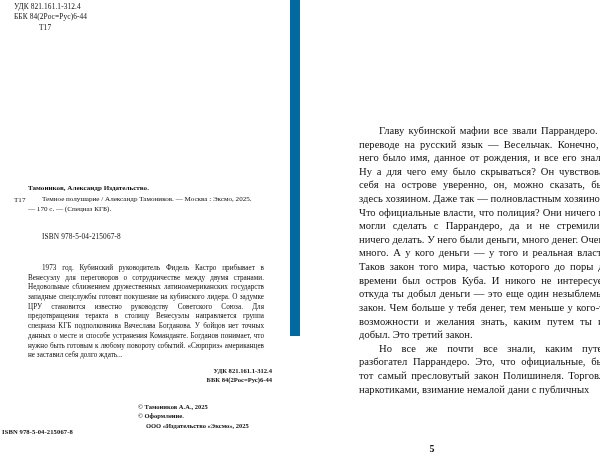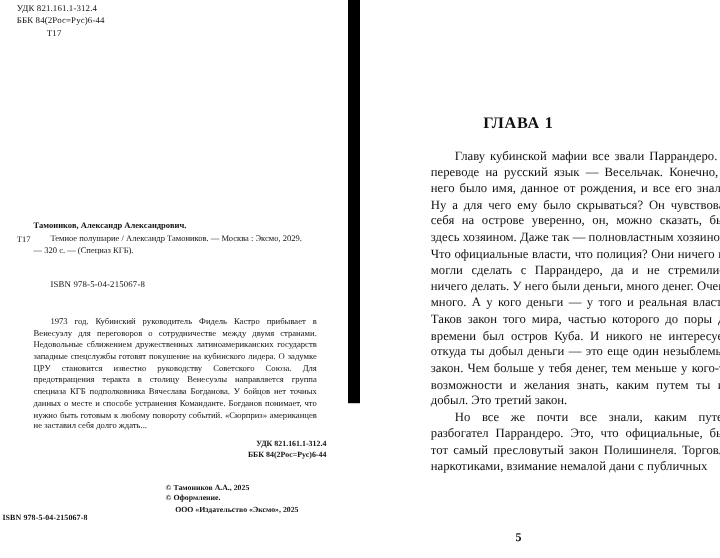--- a/index.html
+++ b/index.html
@@ -14,21 +14,21 @@
     overflow: hidden;
     font-family: "Liberation Serif", "DejaVu Serif", serif;
     color: #111111;
     position: relative;
   }
 
   #spread {
     position: relative;
     width: 600px;
     height: 336px;
-    background: #000000;
+    background: #0369a1;
   }
 
   
   #left-page {
     position: absolute;
     left: 0;
     top: 0;
     width: 290px;
     height: 465px;
     background: #ffffff;
@@ -191,22 +191,22 @@
 
     <div class="classification-top">
       <span class="udk">УДК 821.161.1-312.4</span>
       <span class="bbk">ББК 84(2Рос=Рус)6-44</span>
       <span class="code">Т17</span>
     </div>
 
     <div class="cip-sidecode">Т17</div>
 
     <div class="cip-block">
-      <span class="cip-author">Тамоников, Александр Александрович.</span>
-      <span class="cip-desc">Темное полушарие / Александр Тамоников. — Москва : Эксмо, 2029. — 320 с. — (Спецназ КГБ).</span>
+      <span class="cip-author">Тамоников, Александр Издательство.</span>
+      <span class="cip-desc">Темное полушарие / Александр Тамоников. — Москва : Эксмо, 2025. — 170 с. — (Спецназ КГБ).</span>
     </div>
 
     <div class="isbn-main">ISBN 978-5-04-215067-8</div>
 
     <div class="annotation">1973 год. Кубинский руководитель Фидель Кастро прибывает в Венесуэлу для переговоров о сотрудничестве между двумя странами. Недовольные сближением дружественных латиноамериканских государств западные спецслужбы готовят покушение на кубинского лидера. О задумке ЦРУ становится известно руководству Советского Союза. Для предотвращения теракта в столицу Венесуэлы направляется группа спецназа КГБ подполковника Вячеслава Богданова. У бойцов нет точных данных о месте и способе устранения Команданте. Богданов понимает, что нужно быть готовым к любому повороту событий. «Сюрприз» американцев не заставил себя долго ждать...</div>
 
     <div class="classification-bottom">
       <span>УДК 821.161.1-312.4</span>
       <span>ББК 84(2Рос=Рус)6-44</span>
     </div>
@@ -216,21 +216,20 @@
       <span class="cr-line">© Оформление.</span>
       <span class="cr-line indented">ООО «Издательство «Эксмо», 2025</span>
     </div>
 
     <div class="isbn-bottom">ISBN 978-5-04-215067-8</div>
 
   </div>
 
   <div id="right-page">
 
-    <div class="chapter-title">ГЛАВА 1</div>
 
     <div class="chapter-body">
       <p>Главу кубинской мафии все звали Паррандеро. В переводе на русский язык — Весельчак. Конечно, у него было имя, данное от рождения, и все его знали. Ну а для чего ему было скрываться? Он чувствовал себя на острове уверенно, он, можно сказать, был здесь хозяином. Даже так — полновластным хозяином. Что официальные власти, что полиция? Они ничего не могли сделать с Паррандеро, да и не стремились ничего делать. У него были деньги, много денег. Очень много. А у кого деньги — у того и реальная власть. Таков закон того мира, частью которого до поры до времени был остров Куба. И никого не интересует, откуда ты добыл деньги — это еще один незыблемый закон. Чем больше у тебя денег, тем меньше у кого-то возможности и желания знать, каким путем ты их добыл. Это третий закон.</p>
       <p>Но все же почти все знали, каким путем разбогател Паррандеро. Это, что официальные, был тот самый пресловутый закон Полишинеля. Торговля наркотиками, взимание немалой дани с публичных</p>
     </div>
 
     <div class="page-number">5</div>
 
   </div>
 

